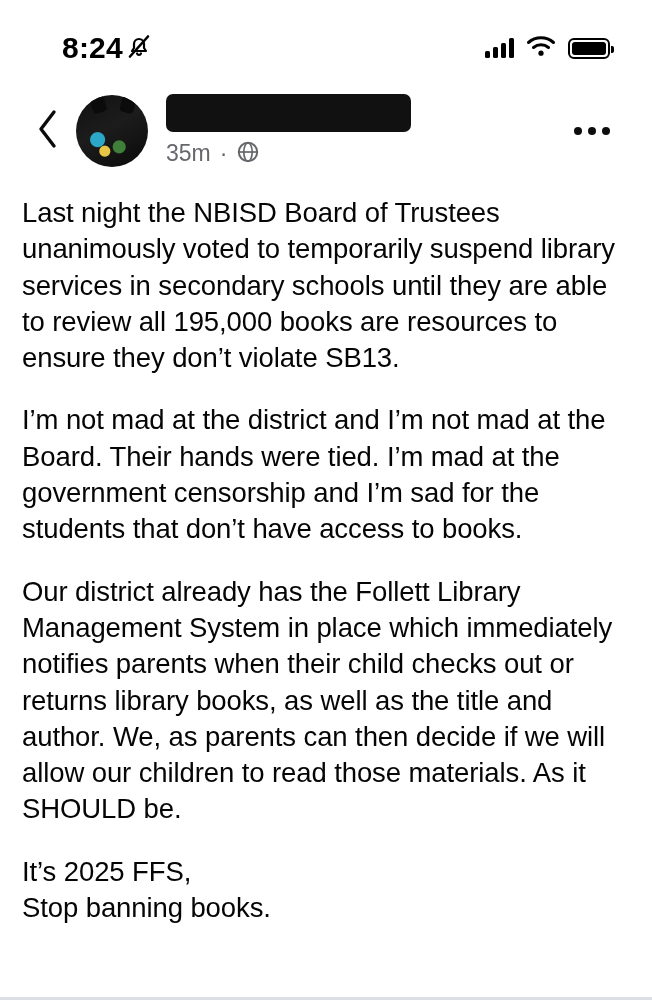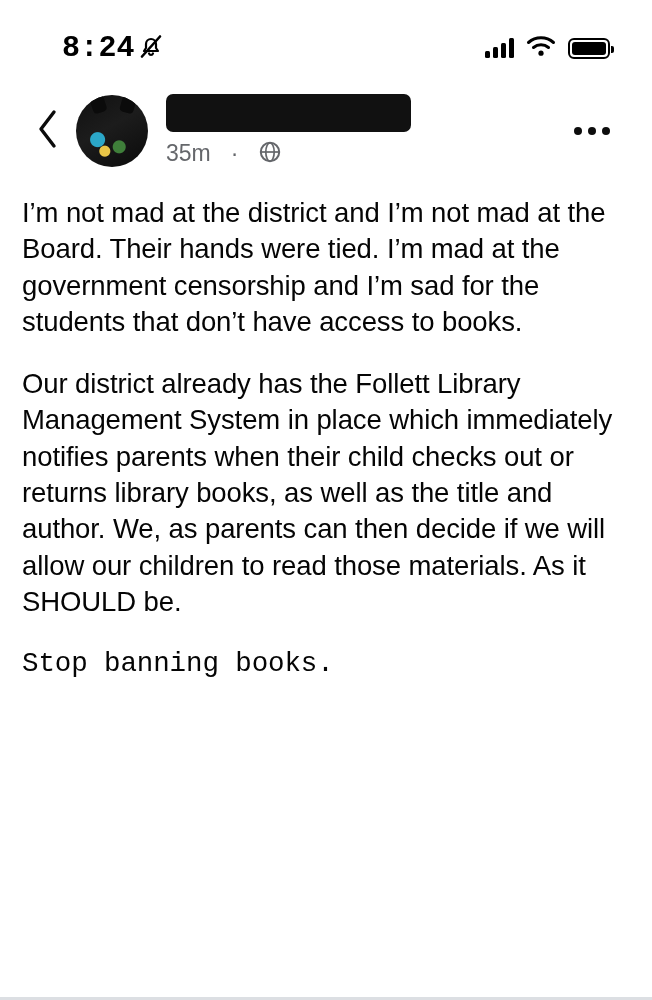--- a/index.html
+++ b/index.html
@@ -24,21 +24,20 @@
     height: 78px;
     display: flex;
     align-items: center;
     justify-content: space-between;
     padding: 18px 42px 0 62px;
   }
   .status-left {
     display: flex;
     align-items: center;
     gap: 3px;
-    font-family: Liberation Mono, monospace;
   }
   .status-time {
     font-size: 30px;
     font-weight: 700;
     color: #000;
     letter-spacing: 0.2px;
   }
   .bell-off-icon { display: block; }
   .status-right {
     display: flex;
@@ -146,21 +145,21 @@
   .name-redaction {
     height: 38px;
     width: 245px;
     background: #111111;
     border-radius: 7px;
     margin-bottom: 4px;
   }
   .meta-row {
     display: flex;
     align-items: center;
-    gap: 20px;
+    gap: 9px;
   }
   .meta-time {
     font-size: 23px;
     color: #65676b;
   }
   .meta-dot {
     font-size: 23px;
     color: #65676b;
   }
   .globe-icon { display: block; }
@@ -185,21 +184,21 @@
   .post-body {
     padding: 12px 22px 0 22px;
   }
   .post-body p {
     font-size: 27.5px;
     line-height: 1.32;
     color: #050505;
     margin-bottom: 26px;
     letter-spacing: -0.1px;
   }
-  .post-body p:last-child { margin-bottom: 0; font-family: Liberation Mono, monospace; }
+  .post-body p:last-child { margin-bottom: 0; }
   .post-body p.tight { margin-bottom: 0; }
 
   
   .bottom-rule {
     position: absolute;
     left: 0;
     bottom: 0;
     width: 100%;
     height: 3px;
     background: #dcdfe3;
@@ -268,19 +267,21 @@
     </div>
 
     <div class="more-btn">
       <i></i>
         <i></i>
         <i></i>
     </div>
   </div>
 
   <div class="post-body">
+    <p>Last night the NBISD Board of Trustees unanimously voted to temporarily suspend library services in secondary schools until they are able to review all 195,000 books are resources to ensure they don’t violate SB13.</p>
     <p>I’m not mad at the district and I’m not mad at the Board. Their hands were tied. I’m mad at the government censorship and I’m sad for the students that don’t have access to books.</p>
     <p>Our district already has the Follett Library Management System in place which immediately notifies parents when their child checks out or returns library books, as well as the title and author. We, as parents can then decide if we will allow our children to read those materials. As it SHOULD be.</p>
+    <p class="tight">It’s 2025 FFS,</p>
     <p>Stop banning books.</p>
   </div>
 
   <div class="bottom-rule"></div>
 </div>
 
 </body></html>

